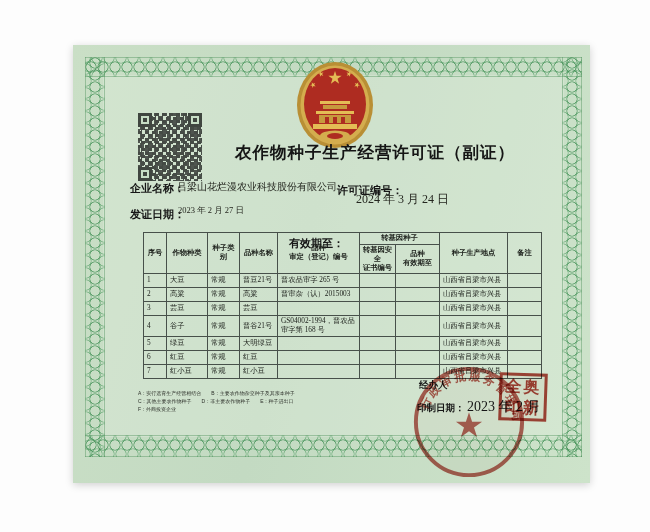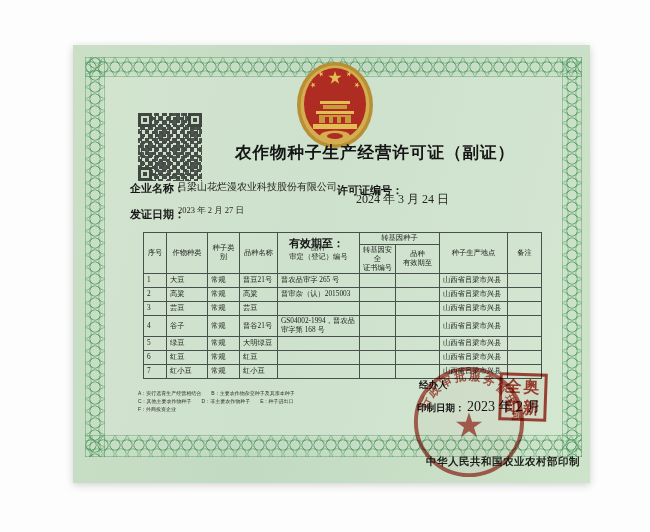--- a/index.html
+++ b/index.html
@@ -51,21 +51,21 @@
   .license-label{left:216px;top:138px;margin-left:48px;}
   .license-value{left:277px;top:137px;font-size:8.5px;letter-spacing:.4px;}
   .issue-label{left:57px;top:162px;}
   .issue-value{left:105px;top:160px;font-size:8.5px;text-align:center;}
   .valid-label{left:216px;top:165px;margin-top:26px;}
   .valid-value{left:283px;top:146px;font-size:12px;}
   
   table.seed{position:absolute;left:70px;top:187px;width:398px;border-collapse:collapse;table-layout:fixed;
     font-size:7.3px;color:#20241f;}
   table.seed td{border:1px solid #47504a;padding:1px 3px;line-height:1.2;vertical-align:middle;overflow:hidden;}
-  table.seed tr.h1 td,table.seed tr.h2 td{text-align:center;font-weight:normal;padding:1px 1px;}
+  table.seed tr.h1 td,table.seed tr.h2 td{text-align:center;font-weight:bold;padding:1px 1px;}
   table.seed tr.h1{height:12px;} table.seed tr.h2{height:24px;} table.seed tr.b{height:14px;}
   
   .footnotes{position:absolute;left:65px;top:345px;width:225px;font-size:5px;line-height:1.55;color:#2b2e28;font-family:"Liberation Sans","DejaVu Sans",sans-serif;}
   
   .handler{position:absolute;left:346px;top:334px;font-size:9.5px;font-weight:bold;color:#161616;}
   .printline{position:absolute;left:344px;top:353px;font-size:9.5px;font-weight:bold;color:#161616;white-space:nowrap;}
   .printline .pv{font-weight:normal;font-size:14px;}
   
   .round-stamp{position:absolute;left:337px;top:318px;width:118px;height:118px;mix-blend-mode:multiply;opacity:.88;}
   .square-stamp{position:absolute;left:426px;top:328px;width:48px;height:48px;border:3.5px solid rgba(171,42,31,.85);
@@ -265,15 +265,14 @@
           <textPath href="#arcT" startOffset="10%">行政审批服务管理局</textPath>
         </text>
       </svg>
     </div>
 
     <div class="square-stamp">
       <div>全奥</div>
       <div>印新</div>
     </div>
 
-    <div class="footer">中华人民共和国农业农村部印制</div>
   </div>
 </div>
 
 </body></html>

